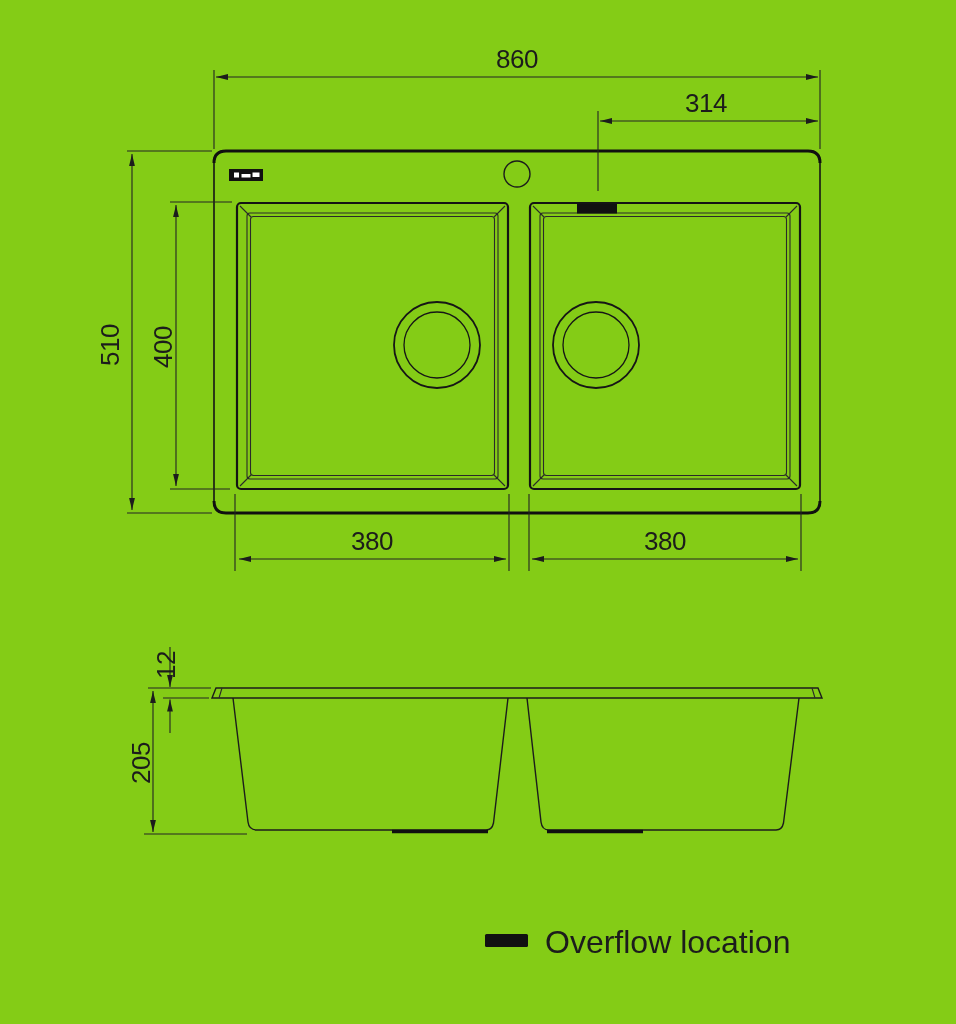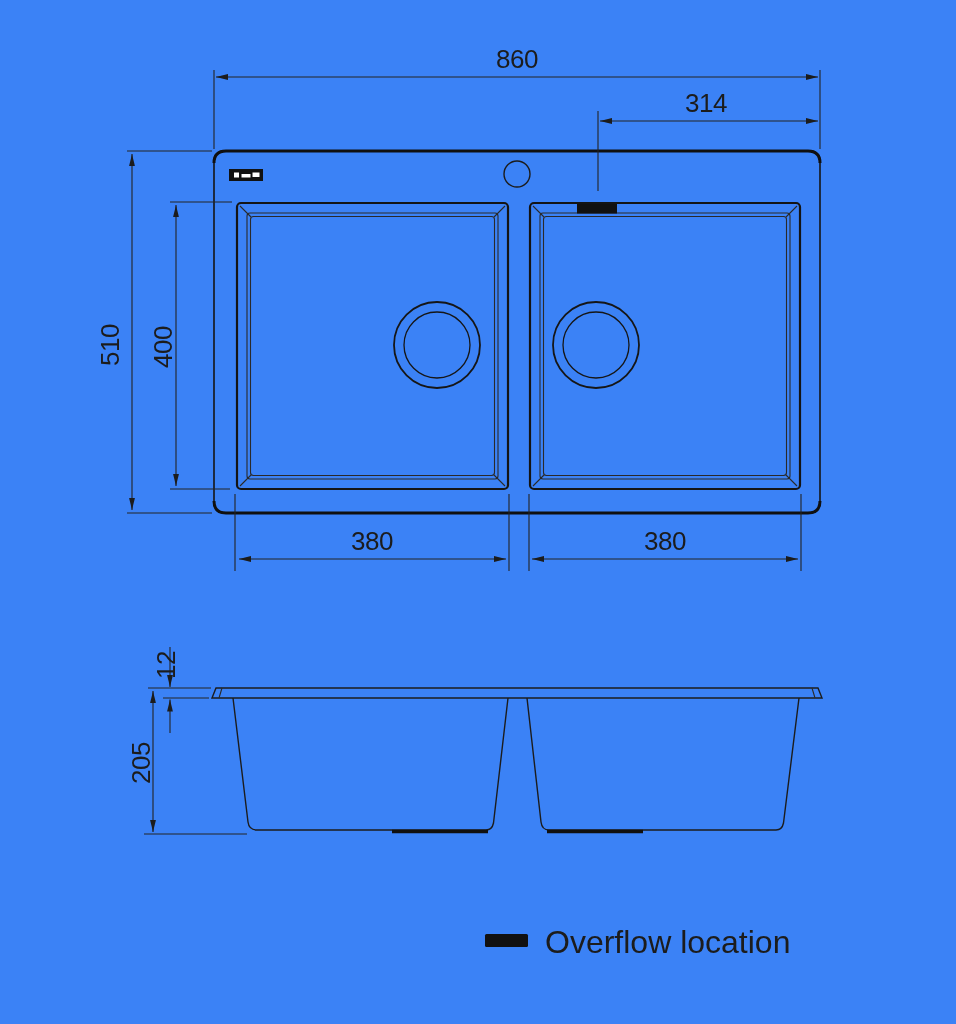--- a/index.html
+++ b/index.html
@@ -1,16 +1,16 @@
 <!DOCTYPE html>
 <html><head>
 <meta charset="utf-8">
 <style>
   html,body{margin:0;padding:0;background:#ffffff;}
-  .page{position:relative;width:956px;height:1024px;background:#3b82f6;overflow:hidden;}
+  .page{position:relative;width:956px;height:1024px;background:#84cc16;overflow:hidden;}
   svg{display:block;}
   text{font-family:"Liberation Sans",sans-serif;fill:#1c1c1c;}
   .dim-label{font-size:26px;letter-spacing:-0.5px;}
   .legend-label{font-size:32px;}
   .outline{stroke:#161616;fill:none;}
   .thin{stroke:#2a2a2a;stroke-width:1.1;fill:none;}
   .med{stroke:#1c1c1c;stroke-width:1.4;fill:none;}
   .thick{stroke:#141414;stroke-width:2.2;fill:none;}
   .xthick{stroke:#101010;stroke-width:3;fill:none;}
   .dimline{stroke:#242424;stroke-width:1.1;fill:none;}

